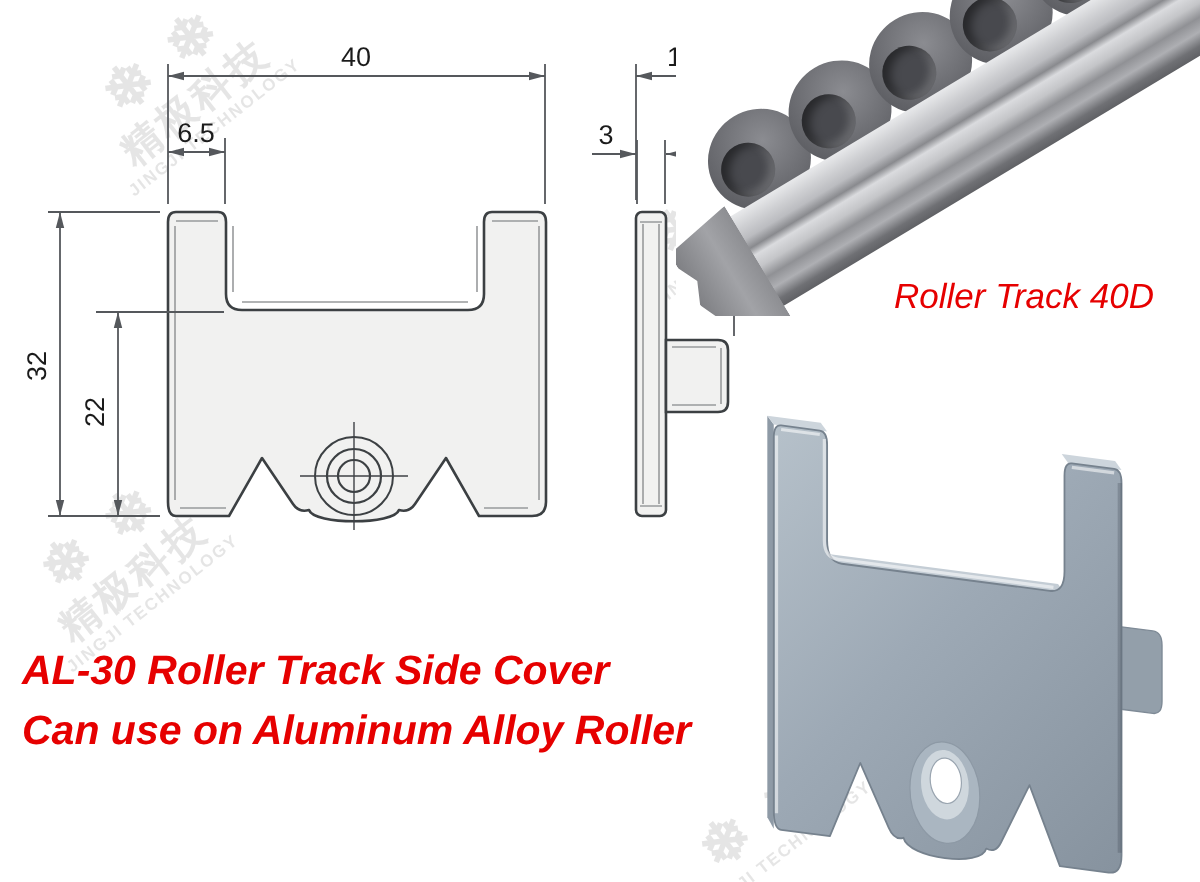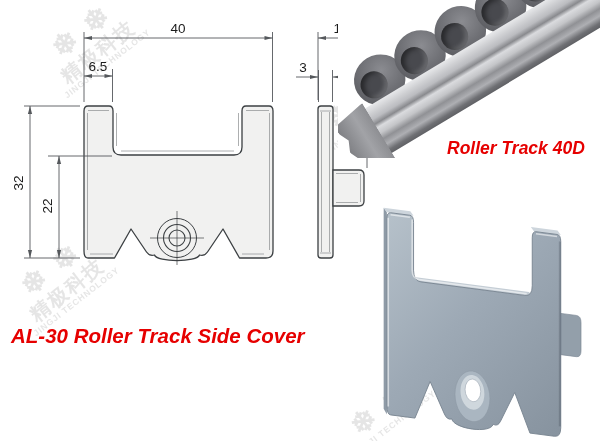--- a/index.html
+++ b/index.html
@@ -23,21 +23,21 @@
   .roller{width:52px;height:50px;border-radius:50%;position:relative;margin-right:-5px;
           background:radial-gradient(circle at 62% 35%, #8b8c91 0%, #707176 45%, #5d5e63 78%, #525358 100%);}
   .roller::after{content:"";position:absolute;left:5px;top:13px;width:27px;height:27px;border-radius:50%;
           background:#48494e;box-shadow:inset 3px 3px 5px rgba(0,0,0,.45), inset -2px -3px 4px rgba(255,255,255,.18);}
   .railbar{position:absolute;left:4px;top:42px;width:100%;height:52px;border-radius:2px;
           background:linear-gradient(180deg,#e8e9eb 0%,#cfd0d3 14%,#bbbcc0 26%,#898a8e 36%,
                       #dadbde 44%,#c4c5c8 56%,#909195 68%,#aeafb3 80%,#6f7074 92%,#606165 100%);}
   .railend{position:absolute;left:-13px;top:36px;width:36px;height:66px;
           background:linear-gradient(90deg,#7f8084,#a2a3a7 60%,#8d8e92);
           clip-path:polygon(0 10%,100% 0,100% 100%,0 90%,14% 72%,0 55%,14% 38%,0 22%);}
-  .photo-caption{position:absolute;left:109px;top:138px;font-style:italic;font-weight:bold;
+  .photo-caption{position:absolute;left:109px;top:138px;font-style:italic;font-weight:normal;
           font-size:17.5px;color:#e60000;white-space:nowrap;}
   
   .desc{position:absolute;left:11px;top:321px;z-index:4;color:#e60000;font-weight:bold;
         font-style:italic;font-size:20.5px;line-height:30px;white-space:nowrap;}
 </style>
 </head>
 <body>
 
 <div class="canvas">
 
@@ -164,15 +164,16 @@
 
       </div>
       <div class="railbar"></div>
       <div class="railend"></div>
     </div>
     <div class="photo-caption">Roller Track 40D</div>
   </div>
 
   <div class="desc">
     <div>AL-30 Roller Track Side Cover</div>
+    <div>Can use on Aluminum Alloy Roller</div>
   </div>
 
 </div>
 
 </body></html>

